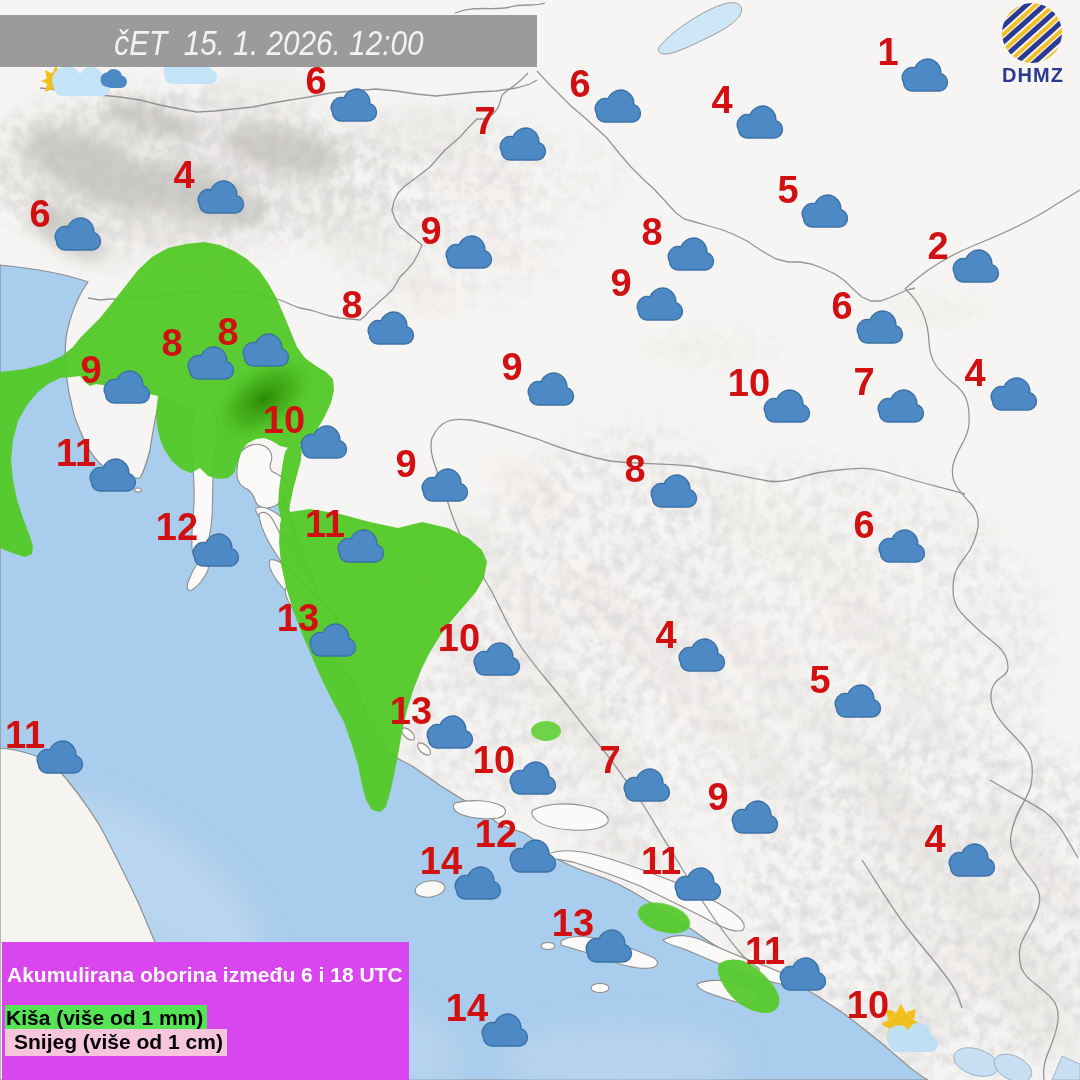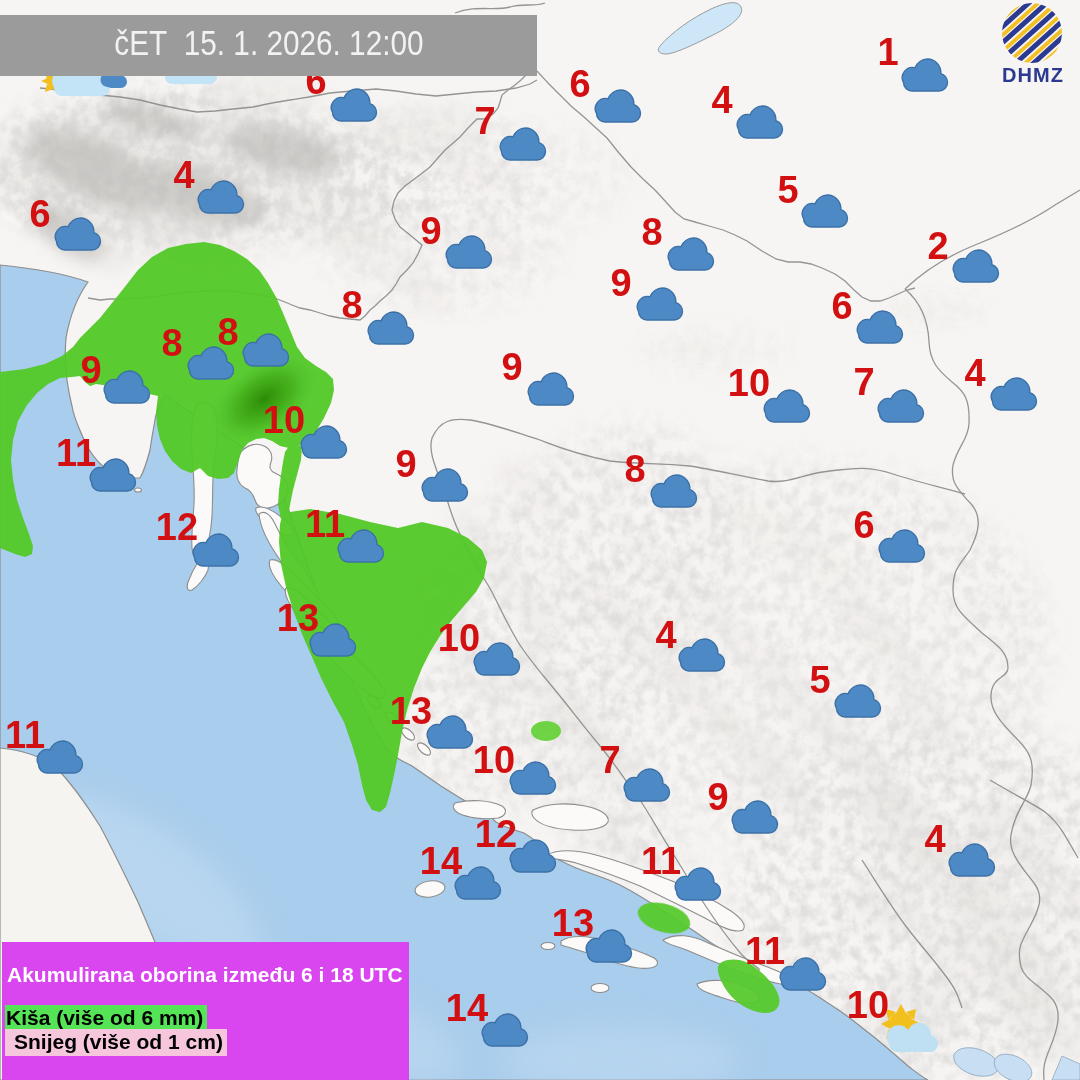--- a/index.html
+++ b/index.html
@@ -1,17 +1,17 @@
 <!DOCTYPE html>
 <html><head>
 <meta charset="utf-8">
 <style>
 html,body{margin:0;padding:0;}
 #stage{position:relative;width:1080px;height:1080px;overflow:hidden;background:#f7f6f4;font-family:"Liberation Sans",sans-serif;}
-#hdr{position:absolute;left:0;top:15px;width:537px;height:61px;background:#9b9b9b;color:#f2f2f2;font-size:35px;text-align:center;line-height:55px;}
+#hdr{position:absolute;left:0;top:15px;width:537px;height:52px;background:#9b9b9b;color:#f2f2f2;font-size:35px;text-align:center;line-height:55px;font-style:italic;}
 #hdr span{display:inline-block;transform:scaleX(0.85);transform-origin:50% 50%;white-space:nowrap;}
 #legend{position:absolute;left:2px;top:942px;width:407px;height:167px;background:#d946ef;}
 #legend .t1{position:absolute;left:5px;top:21px;font-size:21px;font-weight:bold;color:#fff;white-space:nowrap;}
 #legend .t2{position:absolute;left:3px;top:63px;font-size:21px;font-weight:bold;color:#000;background:#55e455;padding:1px 4px 2px 1px;white-space:nowrap;}
 #legend .t3{position:absolute;left:3px;top:87px;font-size:21px;font-weight:bold;color:#000;background:#f6c7dc;padding:1px 4px 2px 9px;white-space:nowrap;}
 </style>
 </head>
 <body>
 <div id="stage">
 <svg id="map" width="1080" height="1080" viewBox="0 0 1080 1080" style="position:absolute;left:0;top:0">
@@ -333,16 +333,16 @@
 <rect x="-34" y="21" width="68" height="5" fill="#2b3990"></rect>
 <rect x="-34" y="28" width="68" height="3.8" fill="#f2c025"></rect>
 </g>
 </g>
 <text x="1033" y="82" font-family="Liberation Sans, sans-serif" font-size="20" font-weight="bold" fill="#2b3990" text-anchor="middle" letter-spacing="1">DHMZ</text>
 </svg>
 
 <div id="hdr"><span>čET&nbsp; 15. 1. 2026. 12:00</span></div>
 <div id="legend">
 <div class="t1">Akumulirana oborina između 6 i 18 UTC</div>
-<div class="t2">Kiša (više od 6 mm)</div>
+<div class="t2">Kiša (više od 1 mm)</div>
 <div class="t3">Snijeg (više od 1 cm)</div>
 </div>
 </div>
 
 </body></html>

